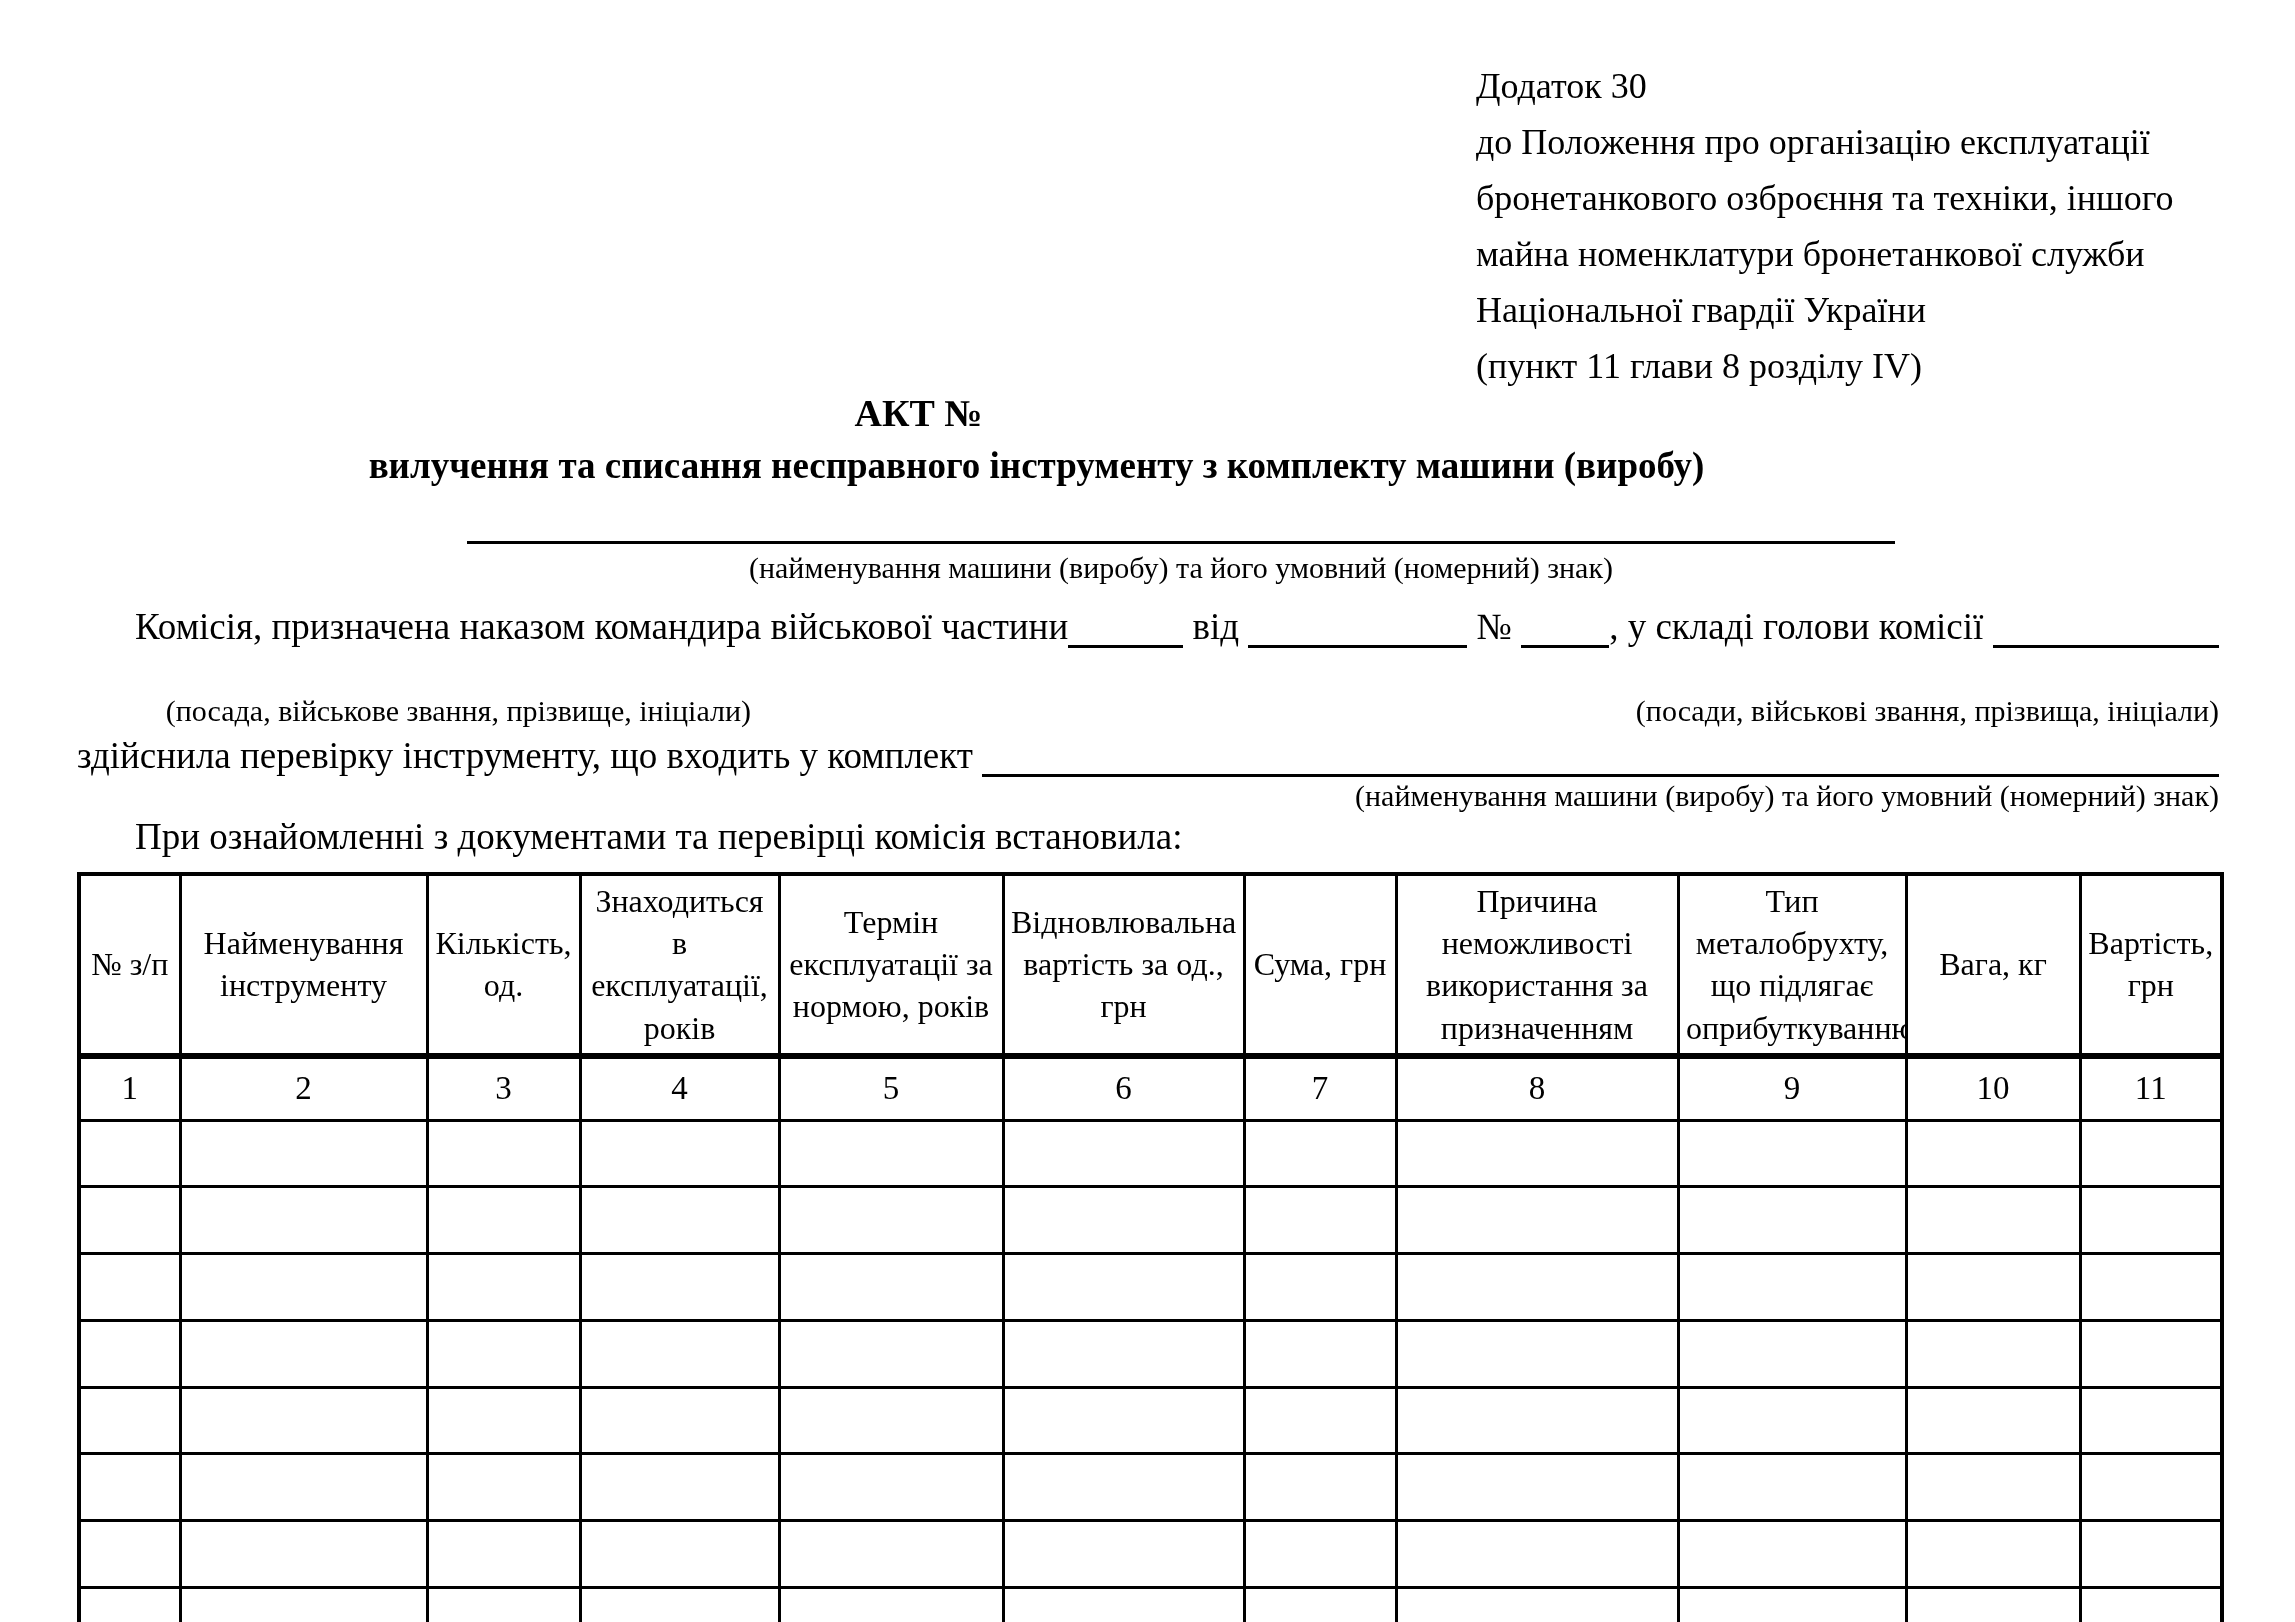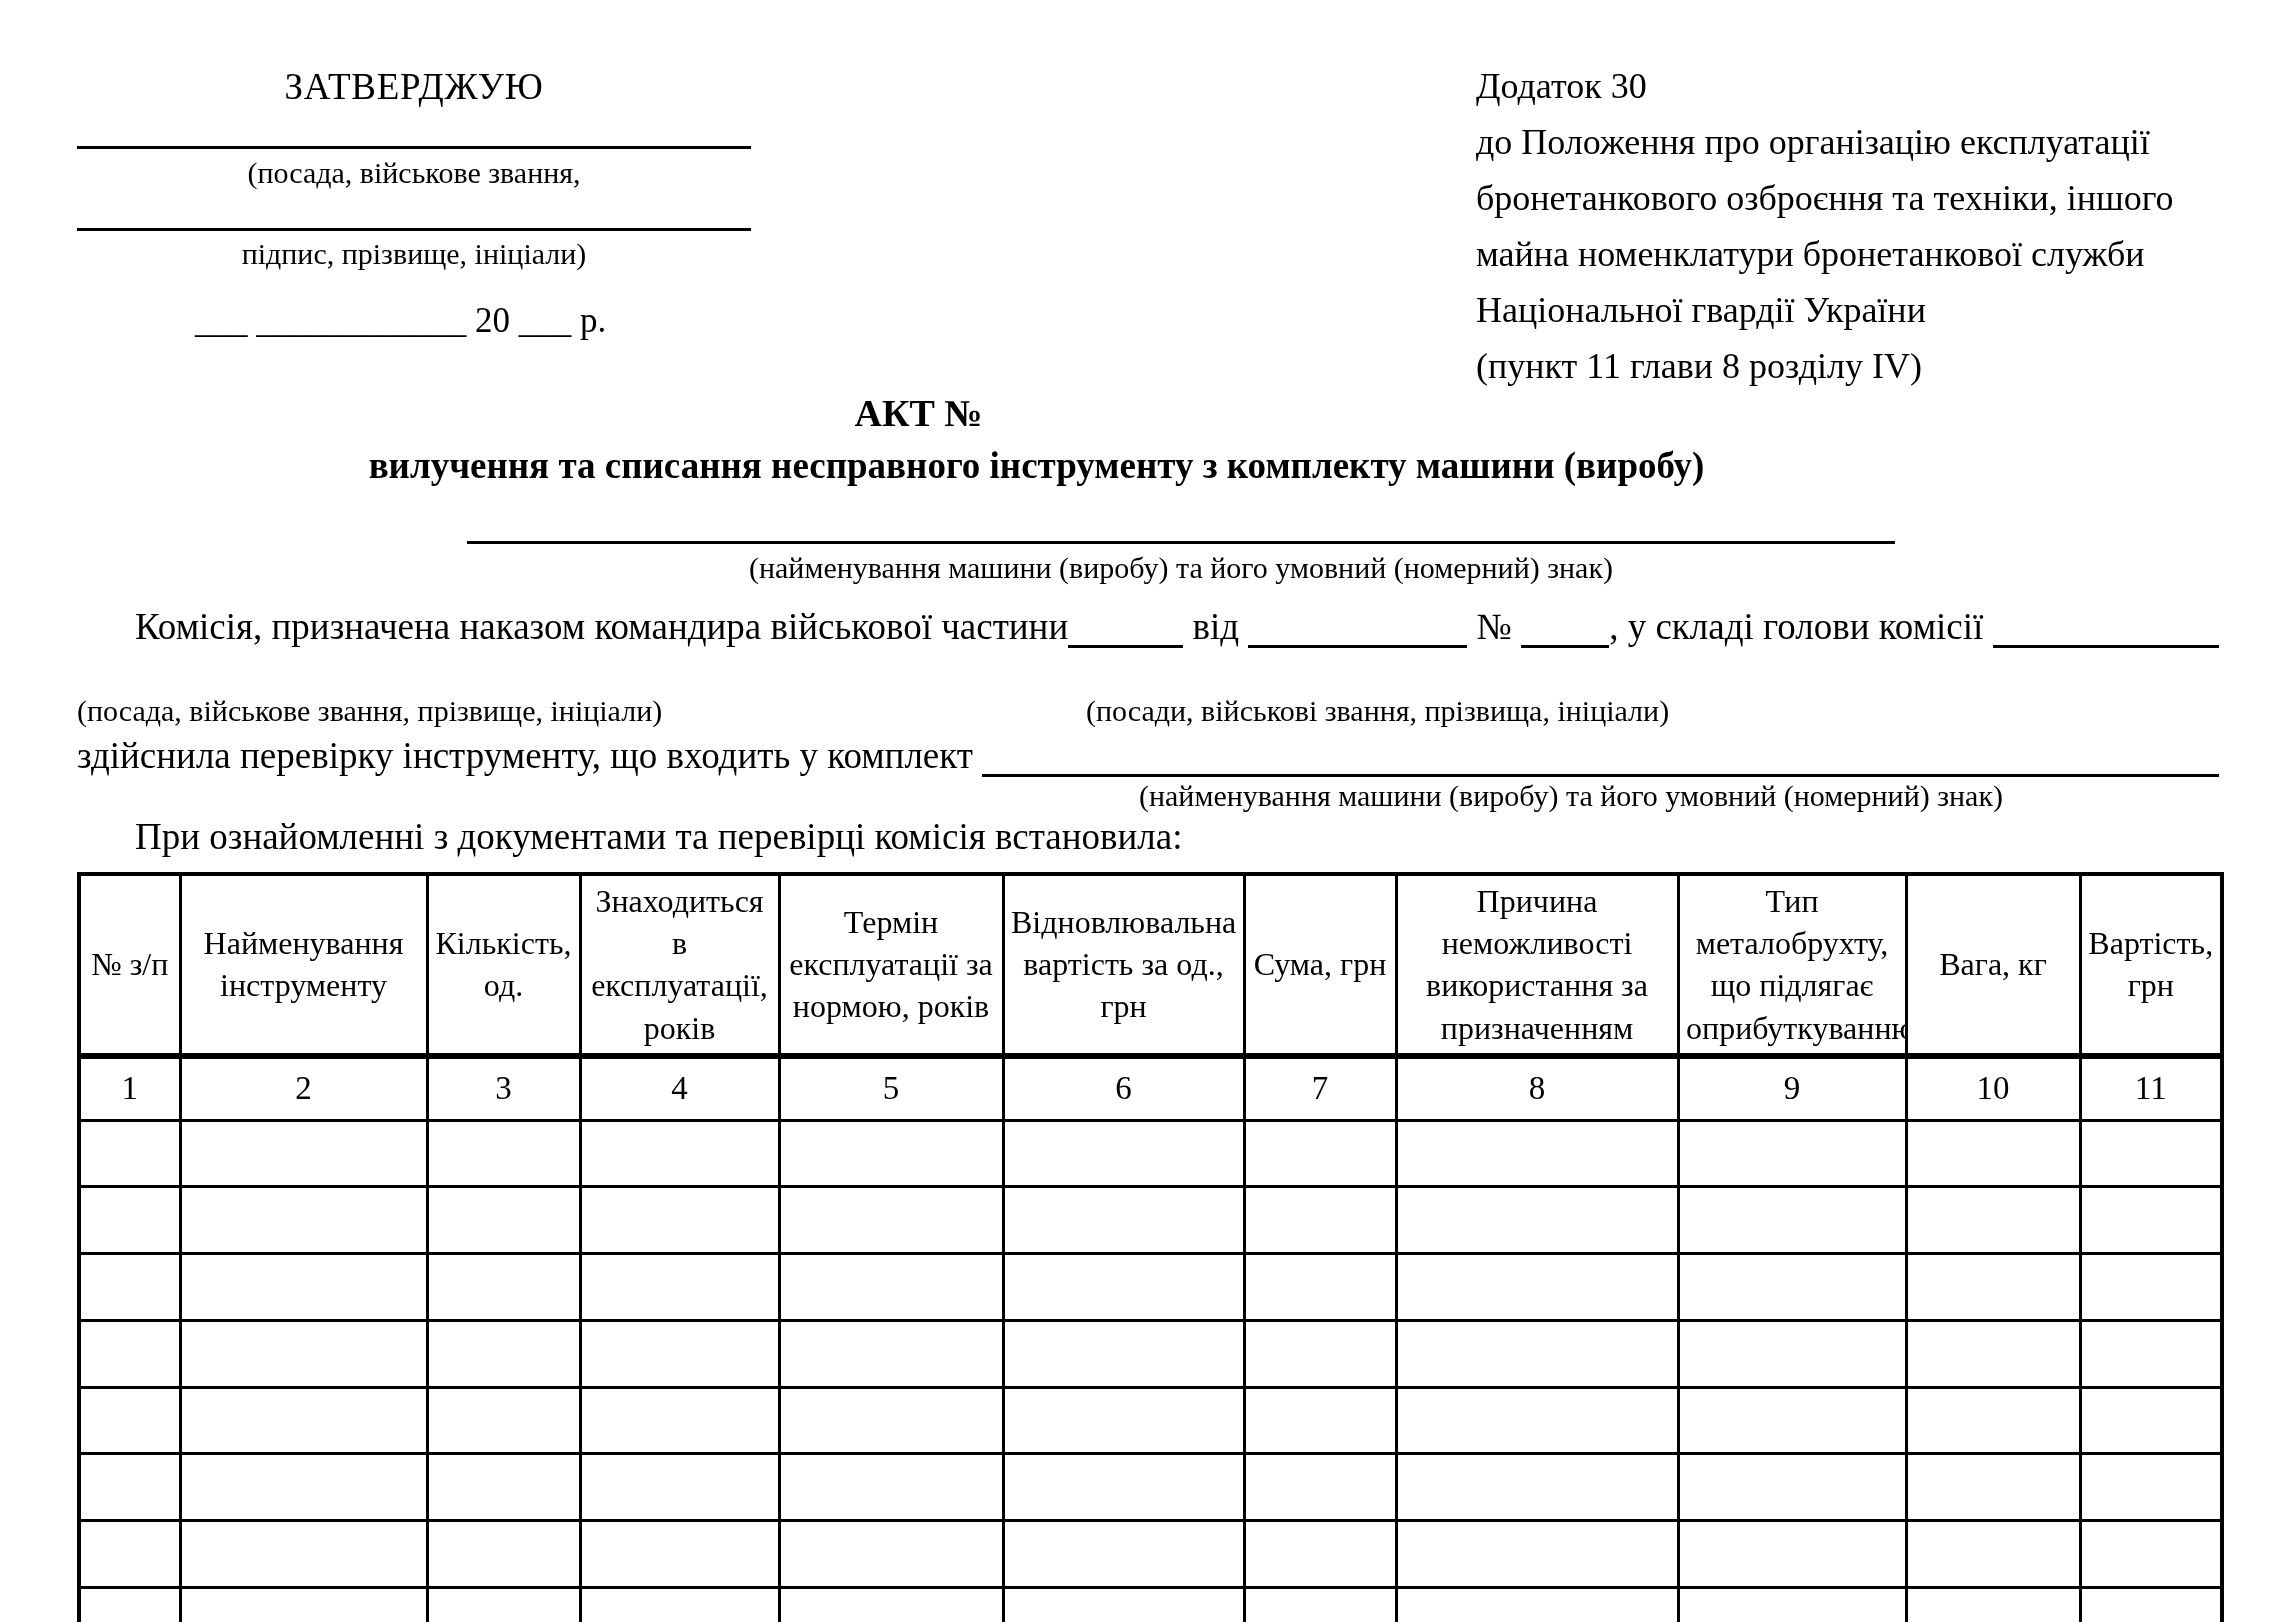--- a/index.html
+++ b/index.html
@@ -23,21 +23,21 @@
   
   .akt-line1{position:absolute;left:0;top:391px;width:1837px;text-align:center;font-weight:bold;font-size:38px;}
   .akt-line2{position:absolute;left:0;top:444px;width:2073px;text-align:center;font-weight:bold;font-size:37px;}
   .akt-underline{position:absolute;left:467px;top:517px;width:1428px;height:23.6px;border-bottom:3.9px solid #000;}
   .akt-caption{position:absolute;left:467px;top:551px;width:1428px;text-align:center;font-size:30px;}
   
   .pline{position:absolute;left:77px;width:2142px;display:flex;align-items:flex-end;white-space:pre;}
   .pline .t{white-space:pre;}
   .ul{display:inline-block;border-bottom:3.3px solid #000;height:7.9px;}
   .ul.grow{flex:1 1 auto;}
-  .cap-abs{position:absolute;font-size:30px;text-align:left;}
+  .cap-abs{position:absolute;font-size:30px;text-align:right;}
   
   table.act{
     position:absolute;left:77px;top:872px;
     width:2142px;border-collapse:collapse;table-layout:fixed;
     border:4.6px solid #000;
   }
   table.act th,table.act td{
     border:3.3px solid #000;
     font-weight:normal;
     text-align:center;vertical-align:middle;
@@ -49,28 +49,20 @@
     border-bottom:6.5px solid #000;
   }
   table.act tr.nums td{height:52px;font-size:33px;}
   table.act tr.empty td{height:56px;}
 </style>
 </head>
 <body>
 
 <div class="page">
 
-  <div class="approval">
-    <div class="title">ЗАТВЕРДЖУЮ</div>
-    <div class="ln"></div>
-    <div class="cap">(посада, військове звання,</div>
-    <div class="ln"></div>
-    <div class="cap">підпис, прізвище, ініціали)</div>
-    <div class="date">___ ____________ 20 ___ р.</div>
-  </div>
 
   <div class="appendix">
     <div>Додаток 30</div>
     <div>до Положення про організацію експлуатації</div>
     <div>бронетанкового озброєння та техніки, іншого</div>
     <div>майна номенклатури бронетанкової служби</div>
     <div>Національної гвардії України</div>
     <div>(пункт 11 глави 8 розділу IV)</div>
   </div>
 

